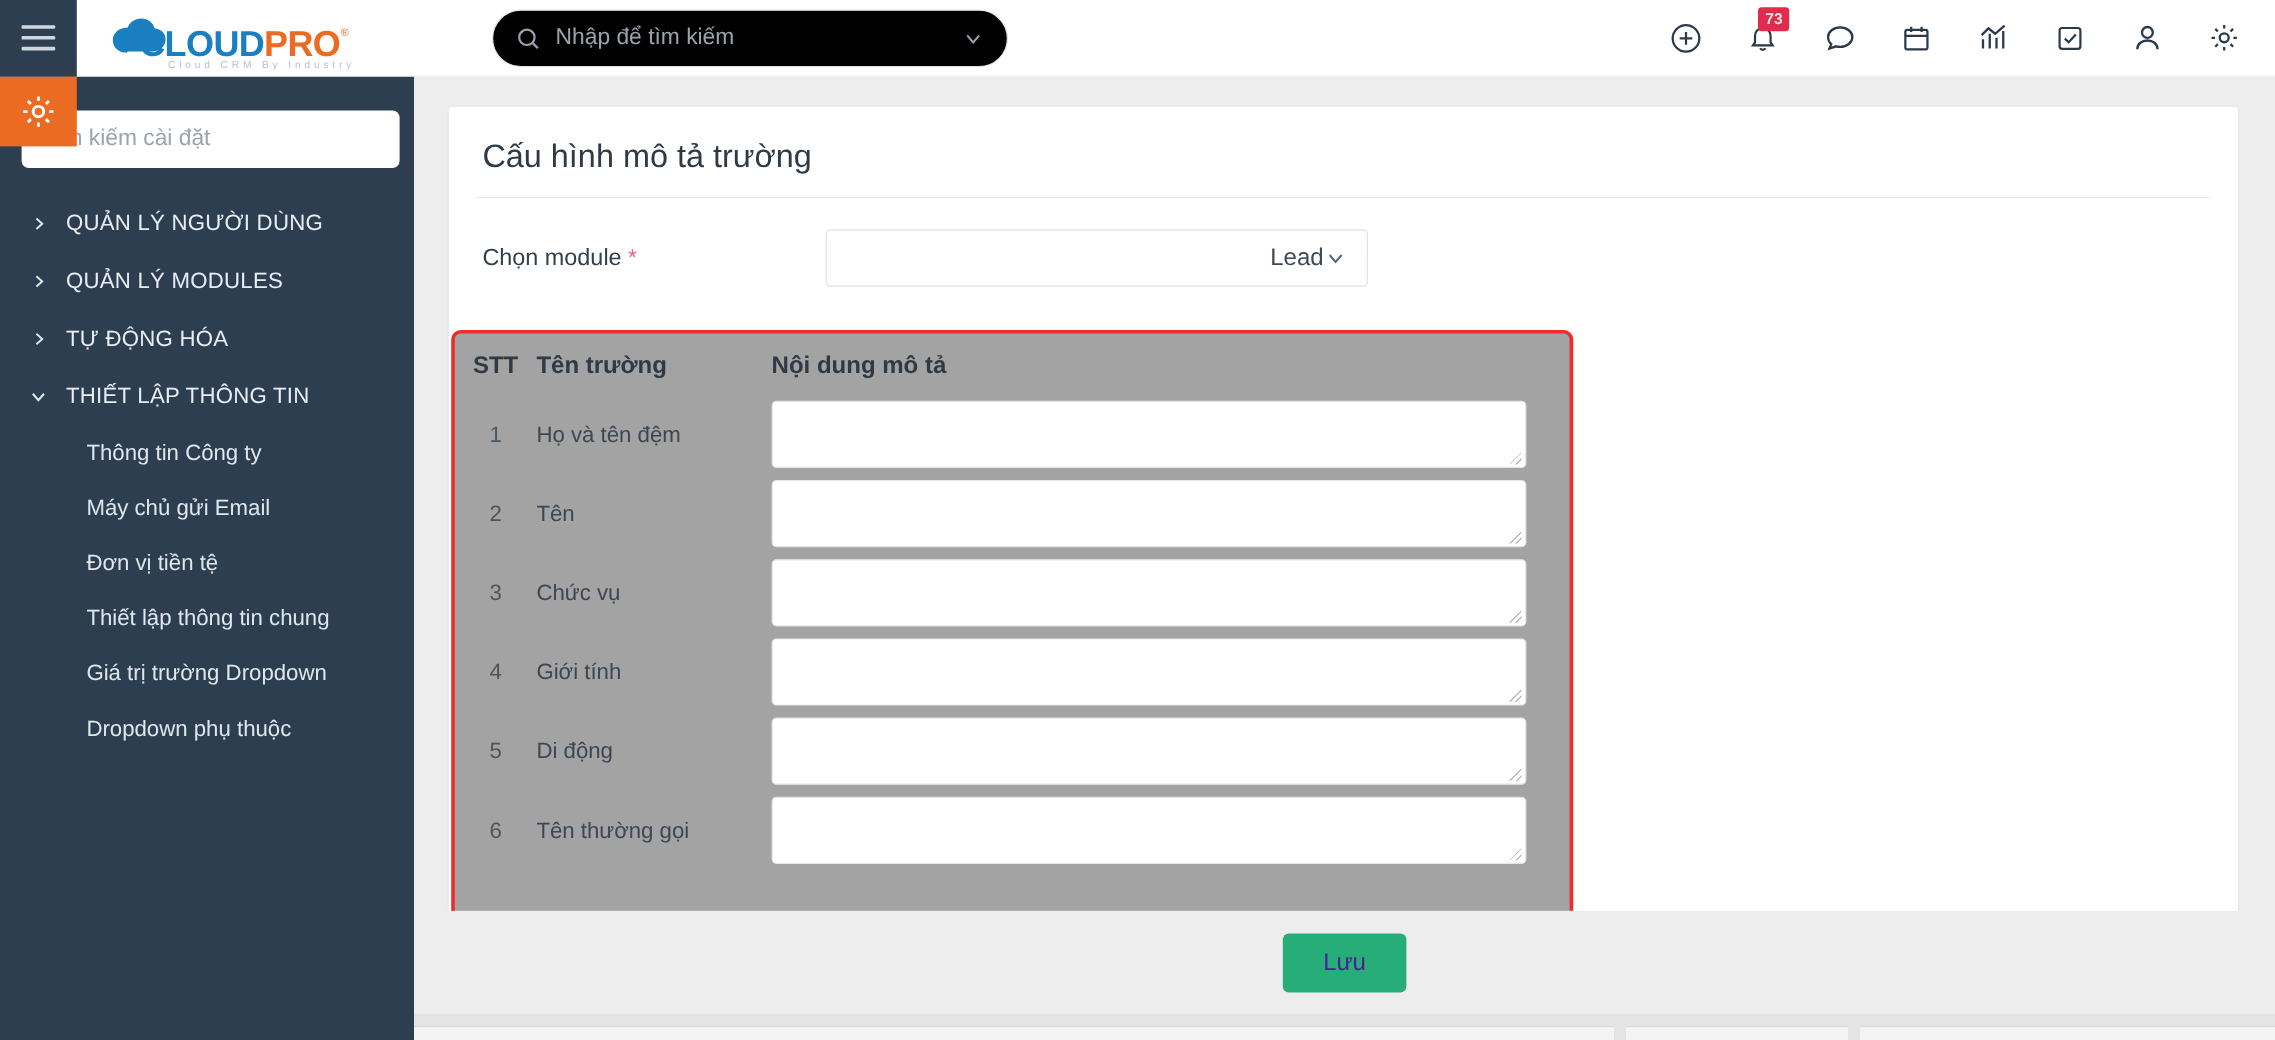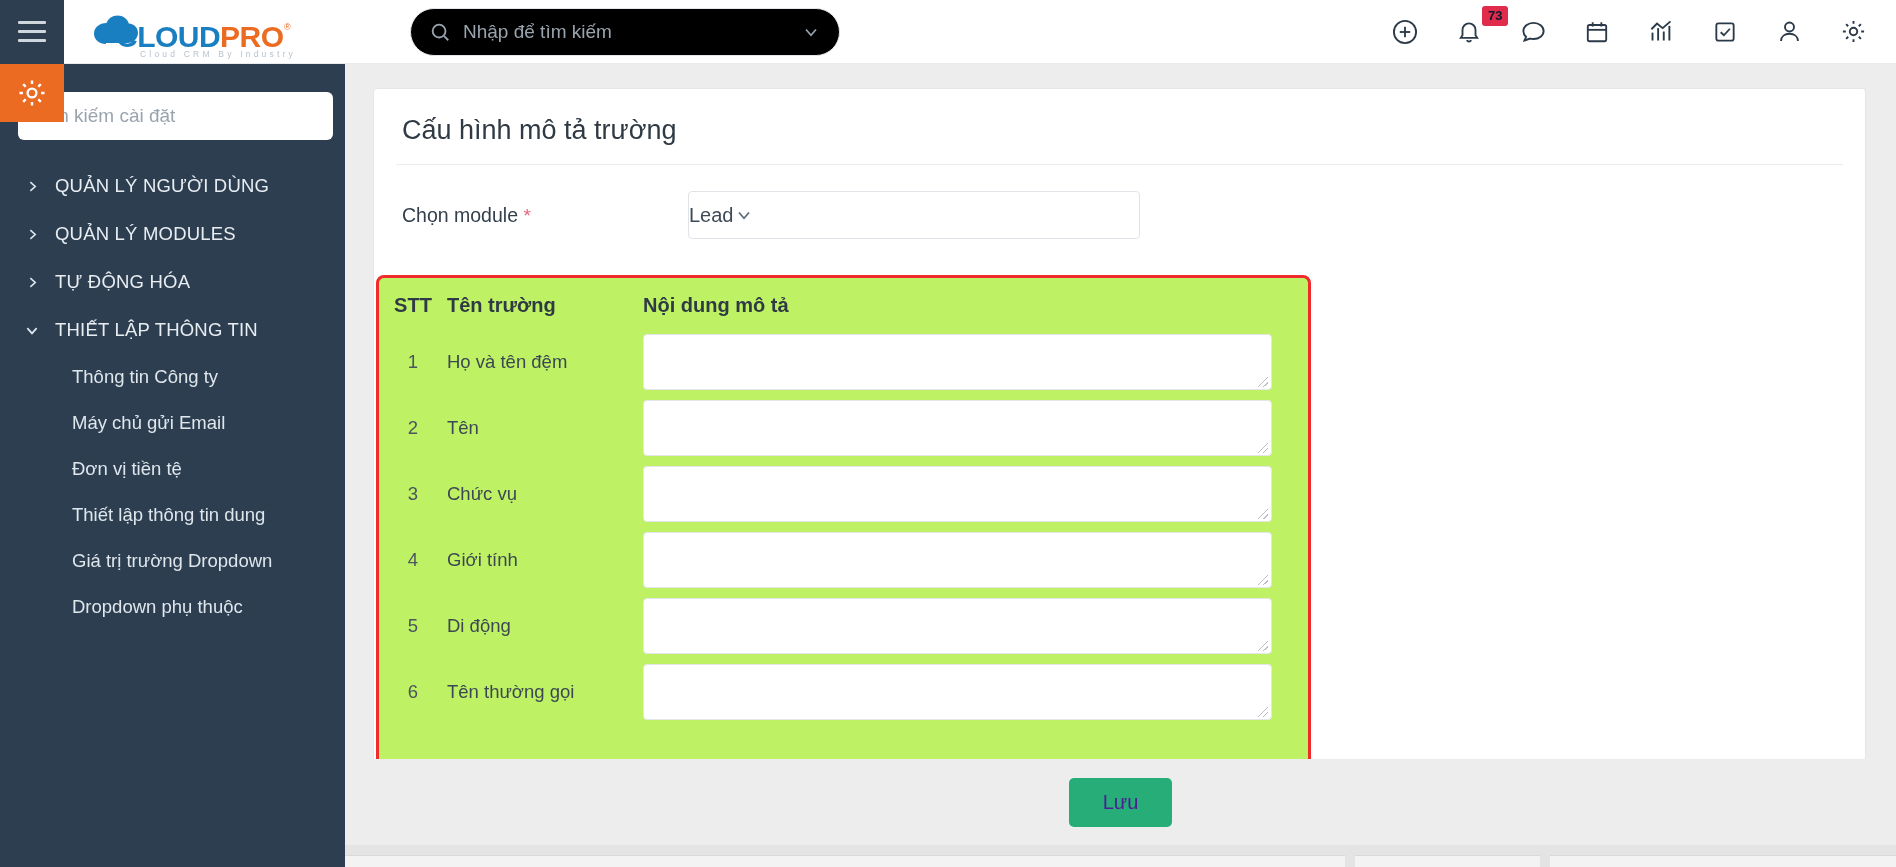--- a/index.html
+++ b/index.html
@@ -35,22 +35,22 @@
   .search-box {
     width:430px; height:48px; border:1px solid #e3e6ea; border-radius:24px;
     background:#000000; display:flex; align-items:center; padding:0 18px; gap:12px;
   }
   .search-box .ph { color:#9aa4ae; font-size:19px; flex:1; }
   .search-box svg { flex:0 0 auto; }
 
   .top-icons { margin-left:auto; display:flex; align-items:center; gap:30px; padding-right:26px; }
   .ticon { position:relative; width:34px; height:34px; display:flex; align-items:center; justify-content:center; cursor:pointer; color:#2b3a4a; }
   .badge {
-    position:absolute; top:-9px; left:30px;
-    background:#e02b4d; color:#0f172a; font-size:13px; line-height:1;
+    position:absolute; top:-9px; left:13px;
+    background:#e02b4d; color:#e5e5e5; font-size:13px; line-height:1;
     padding:3px 6px 4px; border-radius:3px; font-weight:600; min-width:24px; text-align:left;
   }
 
   
   .sidebar {
     position:absolute; top:64px; left:0; width:345px; height:803px;
     background:#2c3e50; overflow:hidden;
   }
   .gear-tab {
     position:absolute; top:64px; left:0; width:64px; height:58px;
@@ -86,29 +86,29 @@
     width:1493px; height:775px; padding:0; overflow:hidden; position:relative;
   }
   .card-title { font-size:27px; color:#2f3a45; padding:26px 28px 18px 28px; }
   .card-divider { height:1px; background:#ececec; margin:0 22px; }
 
   .module-row { display:flex; align-items:center; padding:26px 28px 0 28px; }
   .module-label { font-size:19.5px; color:#33404c; width:286px; }
   .req { color:#e8637c; font-size:19px; }
   .module-select {
     width:452px; height:48px; border:1px solid #e0e3e7; border-radius:4px;
-    display:flex; align-items:center; justify-content:flex-start;
-    padding:0 0; background:#fff; cursor:pointer;
+    display:flex; align-items:center; justify-content:flex-end;
+    padding:0 16px; background:#fff; cursor:pointer;
   }
   .module-select .val { font-size:20px; color:#3e4a56; }
 
   
   .table-outline {
     position:absolute; left:2px; top:186px; width:935px; height:497px;
-    border:3px solid #ef2b2b; border-radius:8px; overflow:hidden; background:#bef264;
+    border:3px solid #ef2b2b; border-radius:8px; overflow:hidden; background:#a3a3a3;
   }
   .tbl { width:100%; }
   .tbl-head { display:flex; padding:16px 0 12px 0; }
   .th { font-size:20px; color:#2f3a45; font-weight:600; }
   .th-stt { width:68px; text-align:center; }
   .th-name { width:196px; }
   .th-desc { flex:1; }
 
   .tbl-row { display:flex; align-items:center; padding:5px 0; }
   .td-stt { width:68px; text-align:center; font-size:18.5px; color:#4a5560; }
@@ -297,21 +297,21 @@
           <svg width="15" height="15" viewBox="0 0 24 24" fill="none" stroke="currentColor" stroke-width="3">
               <polyline points="4 8 12 17 20 8"></polyline>
             </svg>
         </span>
         <span>THIẾT LẬP THÔNG TIN</span>
       </div>
 
       <div class="side-sub">Thông tin Công ty</div>
       <div class="side-sub">Máy chủ gửi Email</div>
       <div class="side-sub">Đơn vị tiền tệ</div>
-      <div class="side-sub">Thiết lập thông tin dung</div>
+      <div class="side-sub">Thiết lập thông tin chung</div>
       <div class="side-sub">Giá trị trường Dropdown</div>
       <div class="side-sub">Dropdown phụ thuộc</div>
     </div>
   </div>
 
   <div class="main">
     <div class="card">
 
       <div class="card-title">Cấu hình mô tả trường</div>
       <div class="card-divider"></div>

